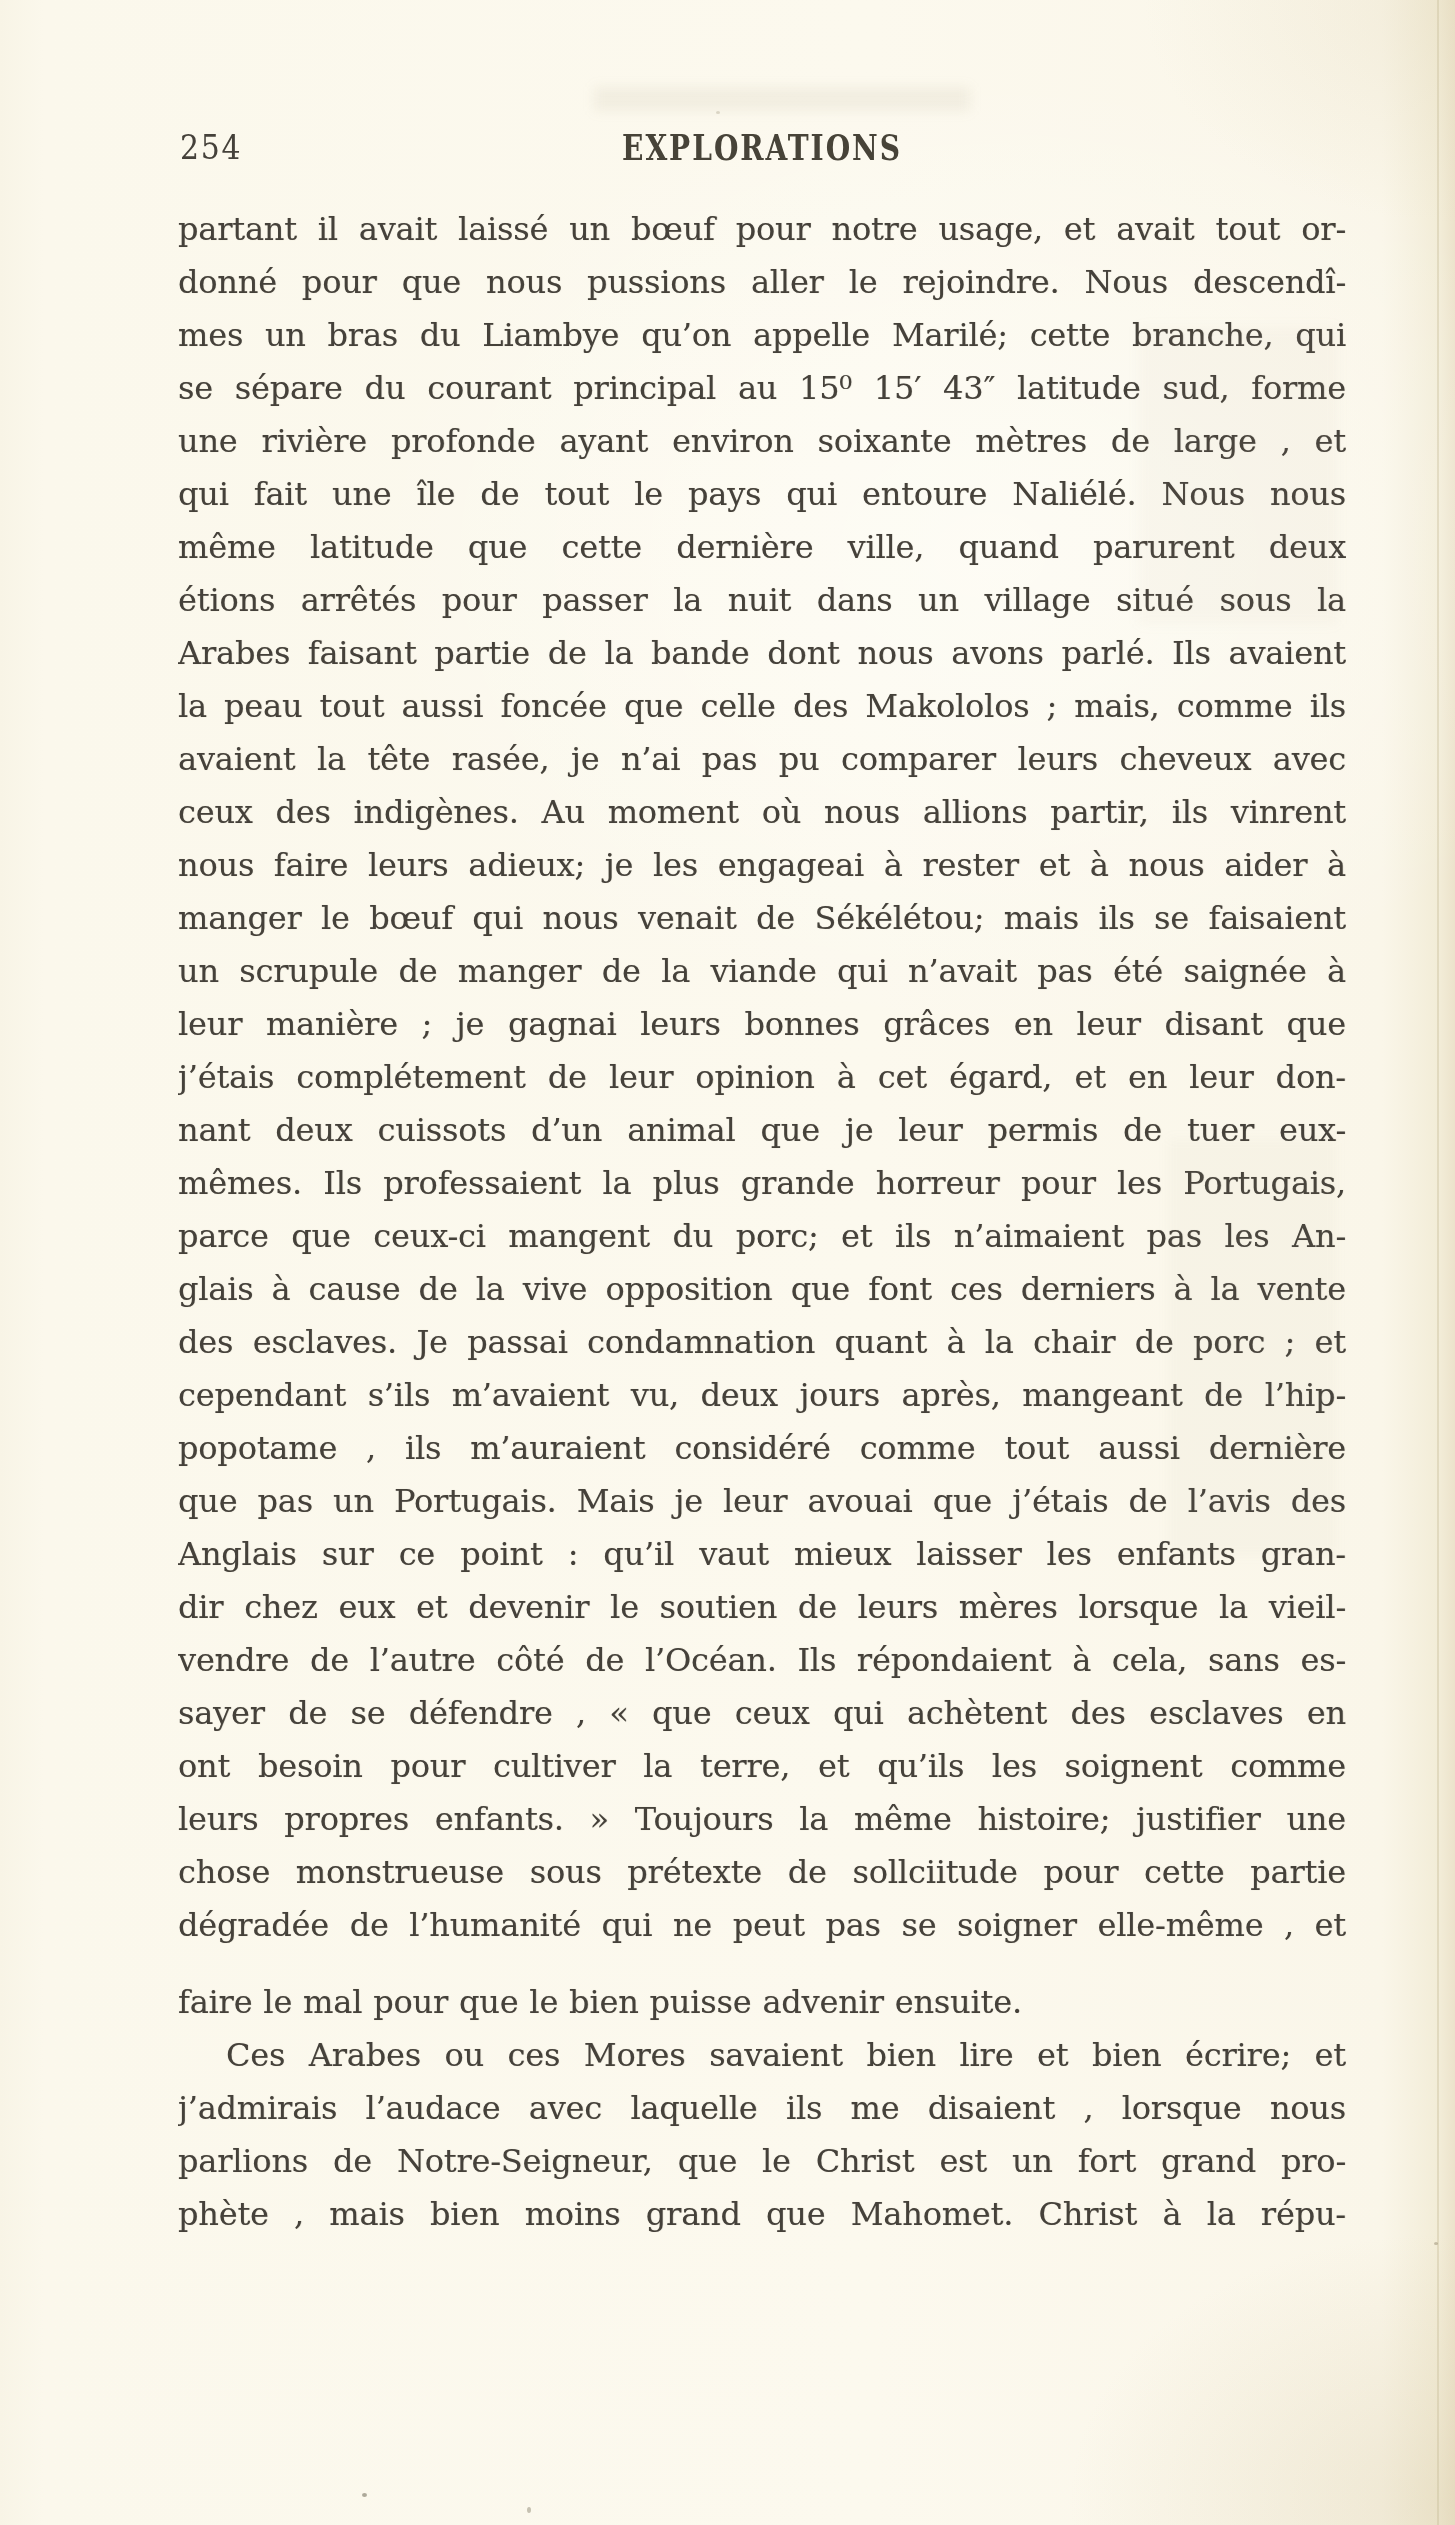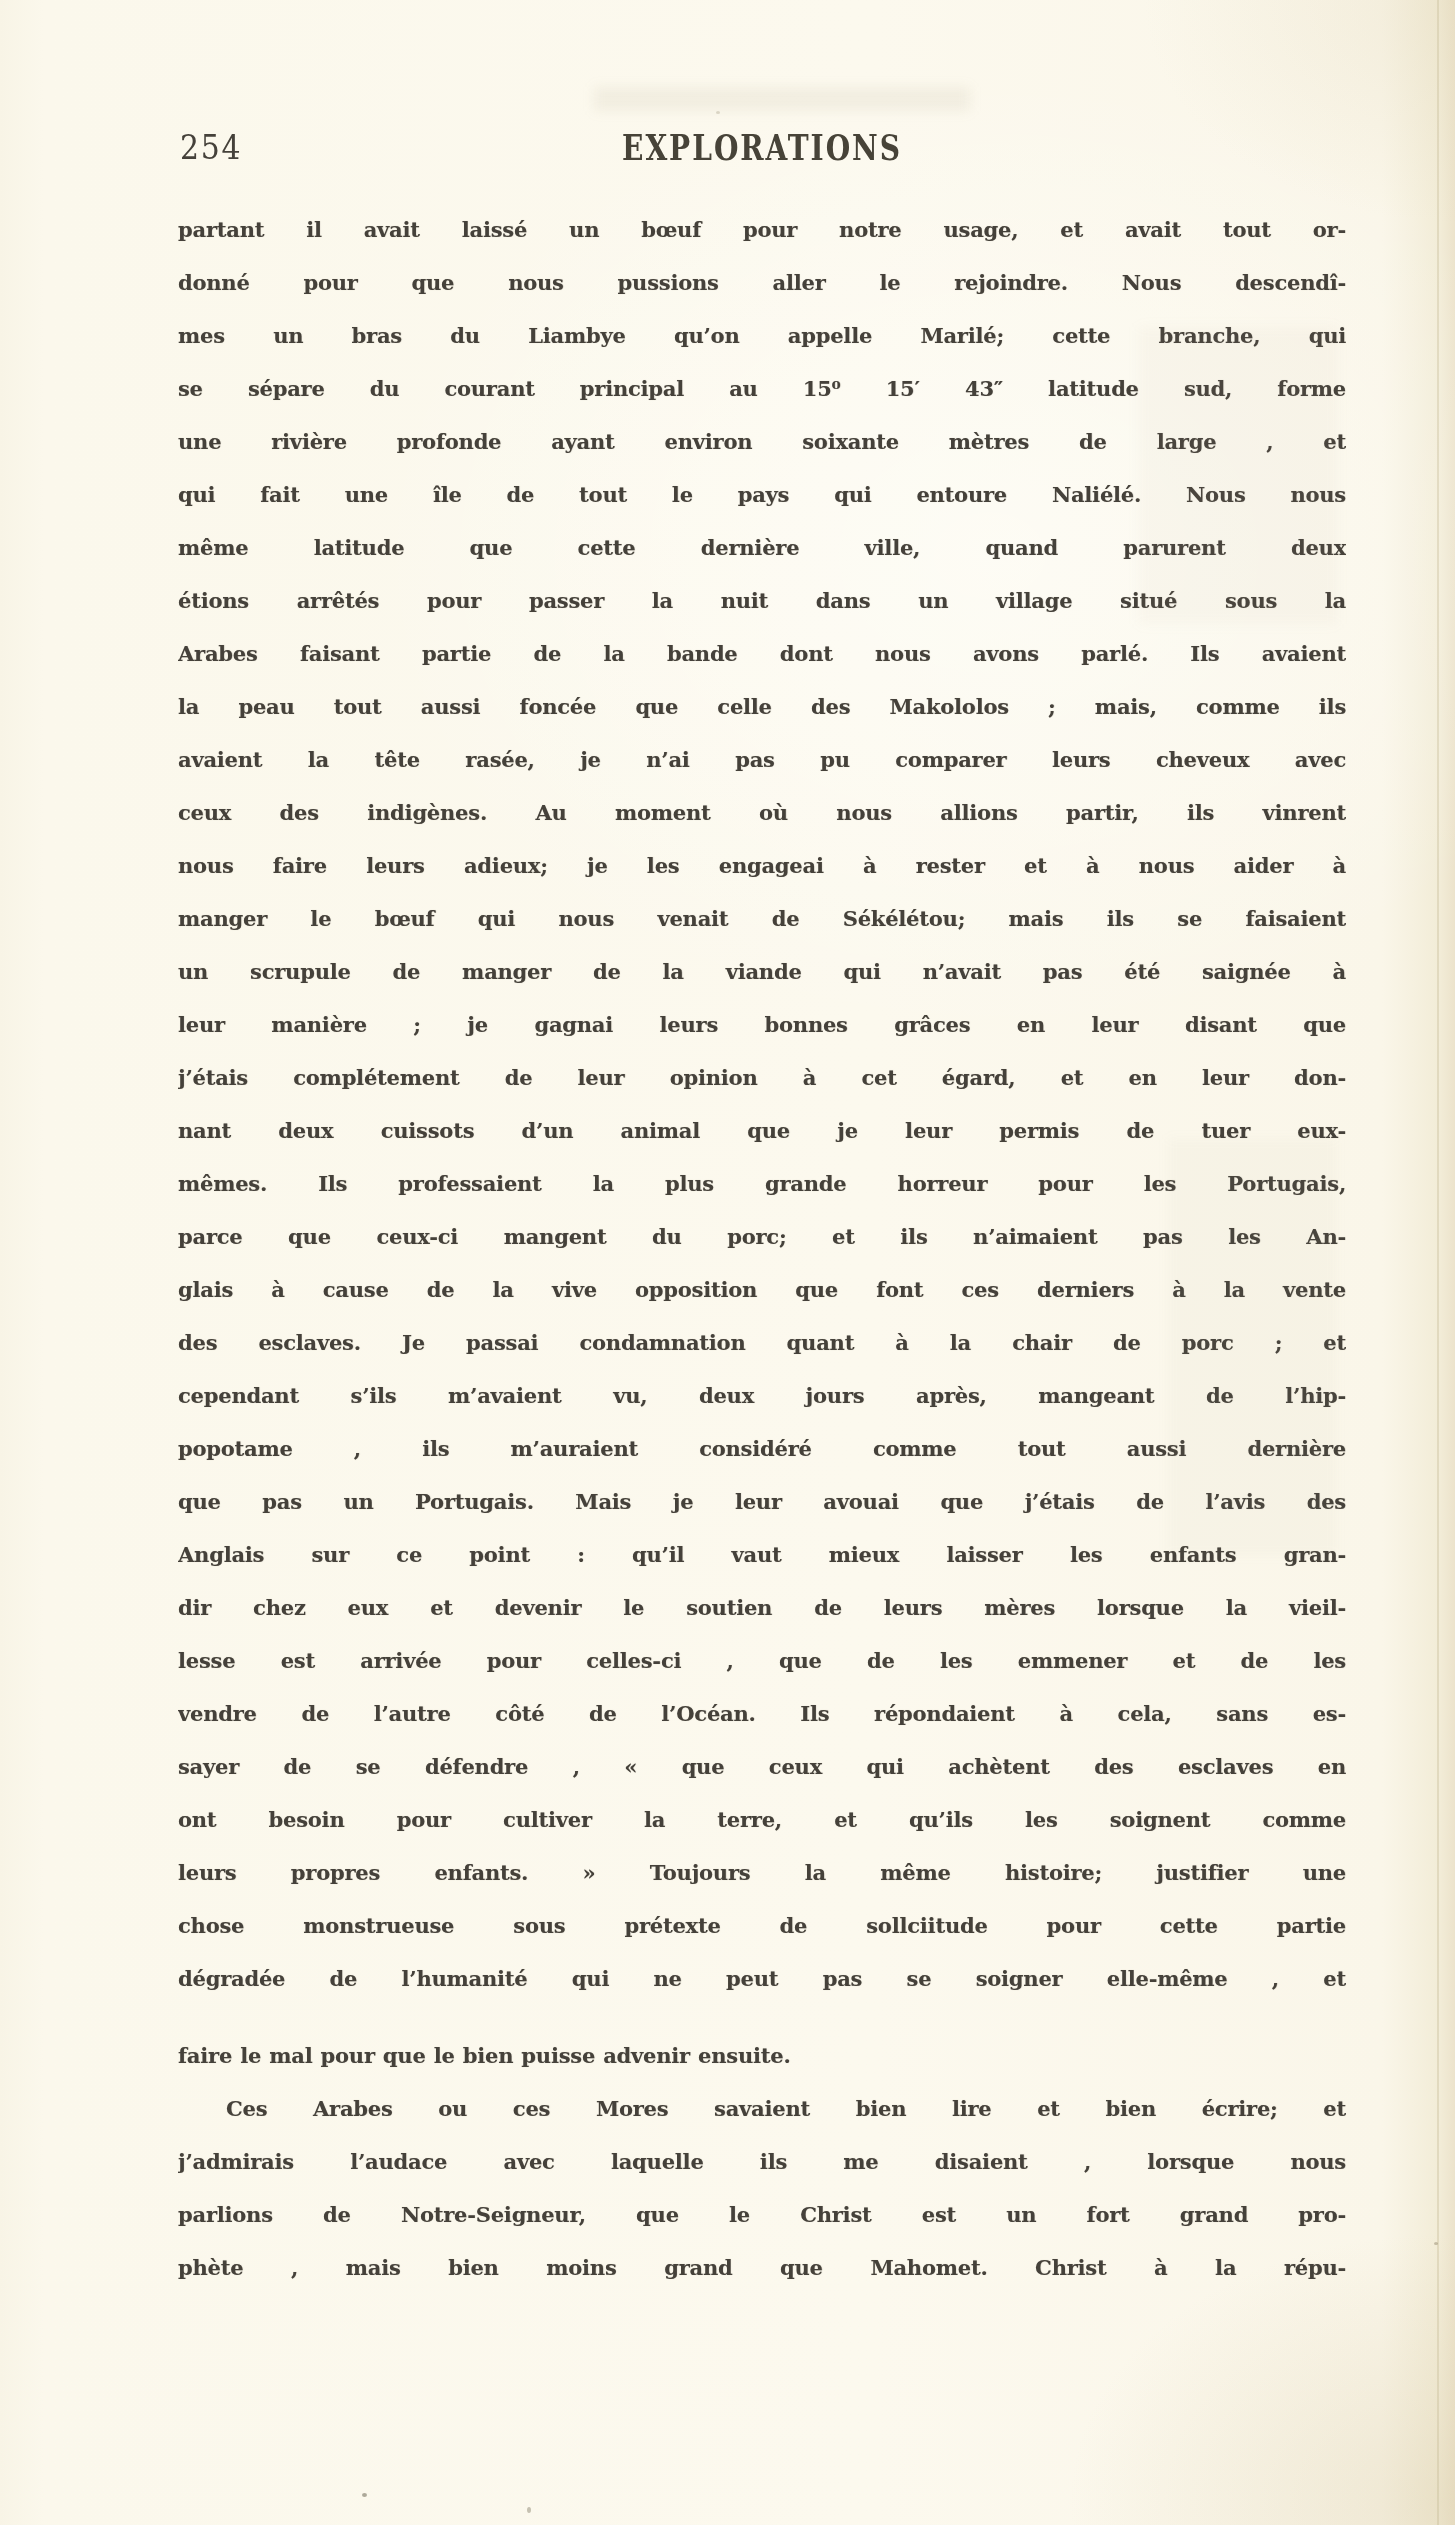--- a/index.html
+++ b/index.html
@@ -45,32 +45,31 @@
     color: #474338;
   }
   
   .bodytext {
     position: absolute;
     top: 203px;
     left: 178px;
     width: 1168px;
   }
   .line {
-    font-size: 21px;
+    font-size: 32px;
     line-height: 53px;
     height: 53px;
     letter-spacing: -0.2px;
     word-spacing: 1px;
     text-align: justify;
     text-align-last: justify;
     -moz-text-align-last: justify;
     overflow: hidden;
     white-space: normal;
     text-shadow: 0.3px 0.4px 0.7px rgba(66,60,48,0.35);
-    font-weight: bold;
   }
   .line.unjust { text-align-last: left; margin-top: 24px; -moz-text-align-last: left; }
   .line.indent { text-indent: 48px; }
   
   .ghost {
     position: absolute;
     pointer-events: none;
     filter: blur(6px);
   }
   .ghost.g1 { left: 594px; top: 87px; width: 376px; height: 24px; background: rgba(158,148,118,0.10); }
@@ -117,21 +116,20 @@
       <div class="line">nant deux cuissots d’un animal que je leur permis de tuer eux-</div>
       <div class="line">mêmes. Ils professaient la plus grande horreur pour les Portugais,</div>
       <div class="line">parce que ceux-ci mangent du porc; et ils n’aimaient pas les An-</div>
       <div class="line">glais à cause de la vive opposition que font ces derniers à la vente</div>
       <div class="line">des esclaves. Je passai condamnation quant à la chair de porc ; et</div>
       <div class="line">cependant s’ils m’avaient vu, deux jours après, mangeant de l’hip-</div>
       <div class="line">popotame , ils m’auraient considéré comme tout aussi dernière</div>
       <div class="line">que pas un Portugais. Mais je leur avouai que j’étais de l’avis des</div>
       <div class="line">Anglais sur ce point : qu’il vaut mieux laisser les enfants gran-</div>
       <div class="line">dir chez eux et devenir le soutien de leurs mères lorsque la vieil-</div>
-      <div class="line">lesse est arrivée pour celles-ci , que de les emmener et de les</div>
       <div class="line">vendre de l’autre côté de l’Océan. Ils répondaient à cela, sans es-</div>
       <div class="line">sayer de se défendre , « que ceux qui achètent des esclaves en</div>
       <div class="line">ont besoin pour cultiver la terre, et qu’ils les soignent comme</div>
       <div class="line">leurs propres enfants. » Toujours la même histoire; justifier une</div>
       <div class="line">chose monstrueuse sous prétexte de sollciitude pour cette partie</div>
       <div class="line">dégradée de l’humanité qui ne peut pas se soigner elle-même , et</div>
       <div class="line unjust">faire le mal pour que le bien puisse advenir ensuite.</div>
       <div class="line indent">Ces Arabes ou ces Mores savaient bien lire et bien écrire; et</div>
       <div class="line">j’admirais l’audace avec laquelle ils me disaient , lorsque nous</div>
       <div class="line">parlions de Notre-Seigneur, que le Christ est un fort grand pro-</div>

